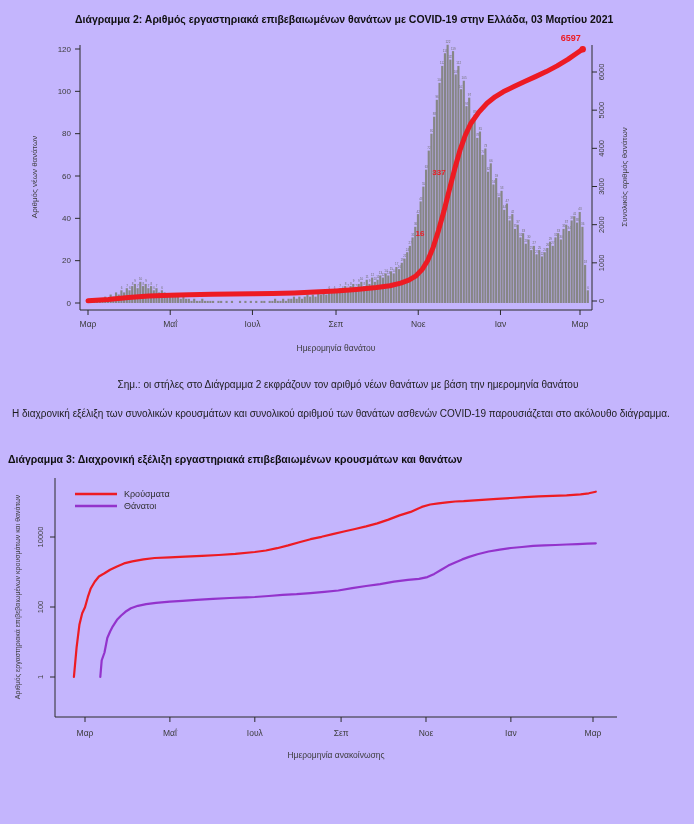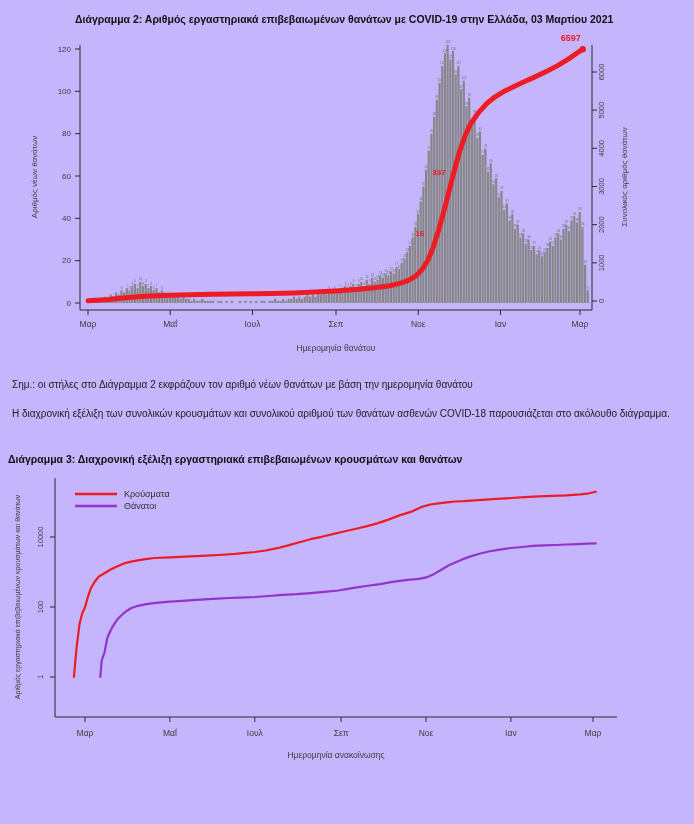--- a/index.html
+++ b/index.html
@@ -3,21 +3,21 @@
 <meta charset="utf-8">
 <style>
   html,body{margin:0;padding:0;background:#fff;}
   #page{
     position:relative;width:694px;height:824px;background:#c4b5fd;overflow:hidden;
     font-family:"Liberation Sans","DejaVu Sans",sans-serif;color:#1c1c1c;padding-left:45px;
   }
   .chart-title{position:absolute;font-size:10.5px;font-weight:bold;color:#101010;letter-spacing:0;}
   #title-d2{left:75px;top:13px;width:580px;}
   #title-d3{left:8px;top:453px;width:694px;text-align:left;}
-  .body-text{position:absolute;font-size:10px;color:#1c1c1c;}
+  .body-text{position:absolute;font-size:10px;color:#1c1c1c;text-align:center;}
   #note-d2{left:12px;top:379px;width:672px;}
   #paragraph{left:12px;top:405px;width:672px;text-align:justify;line-height:1.8;}
   #note-d3{left:12px;top:781px;width:672px;}
   svg{position:absolute;left:0;overflow:visible;}
   #svg-d2{top:0;}
   #svg-d3{top:455px;}
   text{font-family:"Liberation Sans","DejaVu Sans",sans-serif;}
 </style>
 </head>
 <body>
@@ -363,21 +363,21 @@
       </g>
       <text x="432.3" y="175.1" font-size="8px" font-weight="bold" fill="#ed1b23">337</text>
       <text x="415.5" y="236.3" font-size="8px" font-weight="bold" fill="#ed1b23">16</text>
       <path d="M88.0 300.8 L108.2 299.5 L128.4 297.6 L148.7 296.0 L170.2 295.2 L189.1 294.7 L212.0 294.3 L232.2 294.0 L252.4 293.7 L272.7 293.4 L294.2 292.9 L314.5 292.1 L336.0 290.9 L356.2 289.4 L376.5 287.5 L389.9 285.7 L400.7 283.1 L408.8 280.2 L415.6 276.2 L422.3 269.3 L427.7 260.5 L433.1 247.6 L438.5 230.4 L443.9 211.3 L449.2 190.3 L454.6 169.3 L460.0 150.2 L465.4 135.0 L470.8 123.5 L478.9 112.1 L487.0 103.3 L495.1 96.8 L503.2 91.8 L514.0 86.5 L524.7 81.5 L535.5 76.6 L546.3 71.6 L557.1 65.9 L567.9 59.4 L576.0 53.7 L582.7 49.2" fill="none" stroke="#ed1b23" stroke-width="5" stroke-linecap="round" stroke-linejoin="round"></path>
       <circle cx="582.7" cy="49.2" r="3.2" fill="#ed1b23"></circle>
       <text x="580.7" y="41.2" text-anchor="end" font-size="9px" font-weight="bold" fill="#ed1b23">6597</text>
     </svg>
 
   <div id="note-d2" class="body-text">Σημ.: οι στήλες στο Διάγραμμα 2 εκφράζουν τον αριθμό νέων θανάτων με βάση την ημερομηνία θανάτου</div>
 
-  <div id="paragraph" class="body-text">Η διαχρονική εξέλιξη των συνολικών κρουσμάτων και συνολικού αριθμού των θανάτων ασθενών COVID-18 παρουσιάζεται στο ακόλουθο διάγραμμα.</div>
+  <div id="paragraph" class="body-text">Η διαχρονική εξέλιξη των συνολικών κρουσμάτων και συνολικού αριθμού των θανάτων ασθενών COVID-19 παρουσιάζεται στο ακόλουθο διάγραμμα.</div>
 
   <div id="title-d3" class="chart-title">Διάγραμμα 3: Διαχρονική εξέλιξη εργαστηριακά επιβεβαιωμένων κρουσμάτων και θανάτων</div>
 
   <svg id="svg-d3" width="694" height="315" viewBox="0 455 694 315">
       <line x1="55" y1="478" x2="55" y2="717" stroke="#2b2b2b" stroke-width="1"></line>
       <line x1="55" y1="717" x2="617" y2="717" stroke="#2b2b2b" stroke-width="1"></line>
       <line x1="50" y1="677" x2="55" y2="677" stroke="#2b2b2b" stroke-width="1"></line>
       <text x="43" y="677" text-anchor="middle" font-size="7.5px" fill="#3c3c3c" transform="rotate(-90 43 677)">1</text>
       <line x1="50" y1="607" x2="55" y2="607" stroke="#2b2b2b" stroke-width="1"></line>
       <text x="43" y="607" text-anchor="middle" font-size="7.5px" fill="#3c3c3c" transform="rotate(-90 43 607)">100</text>

